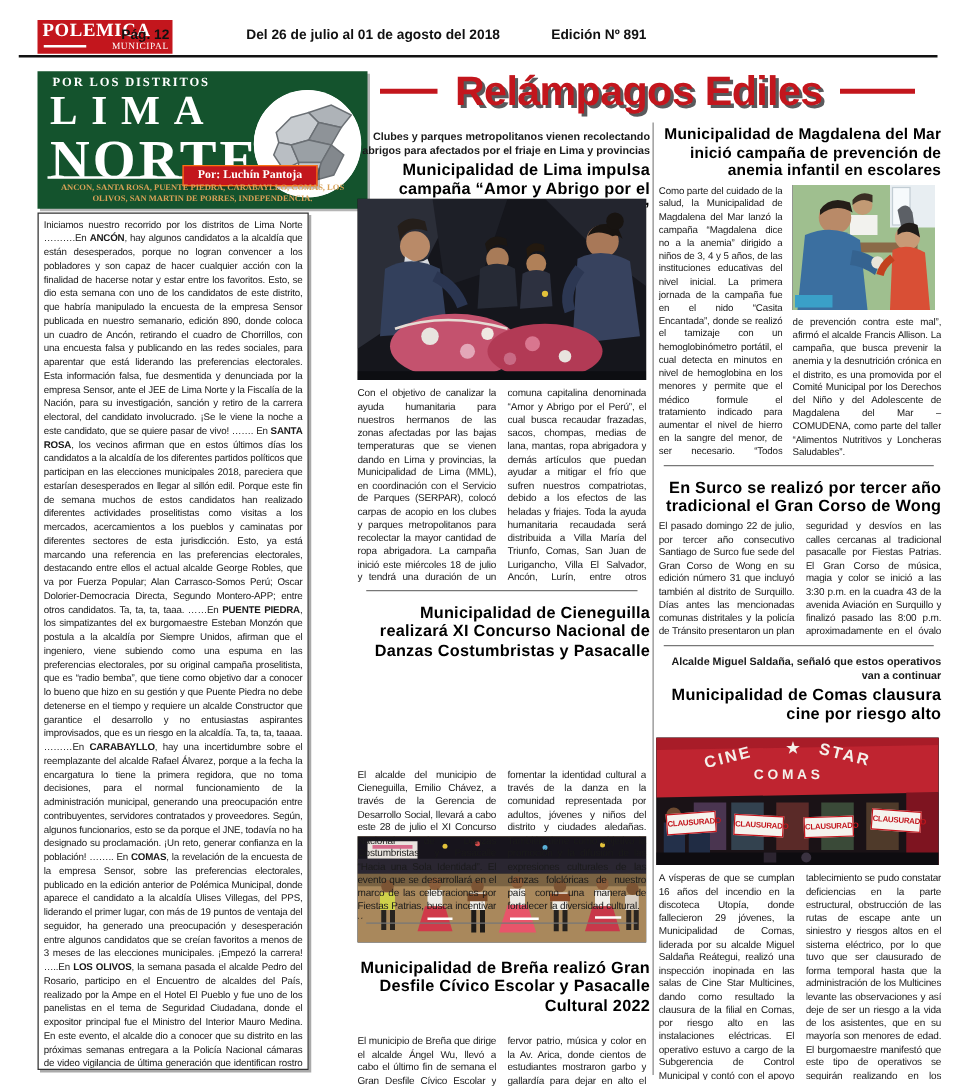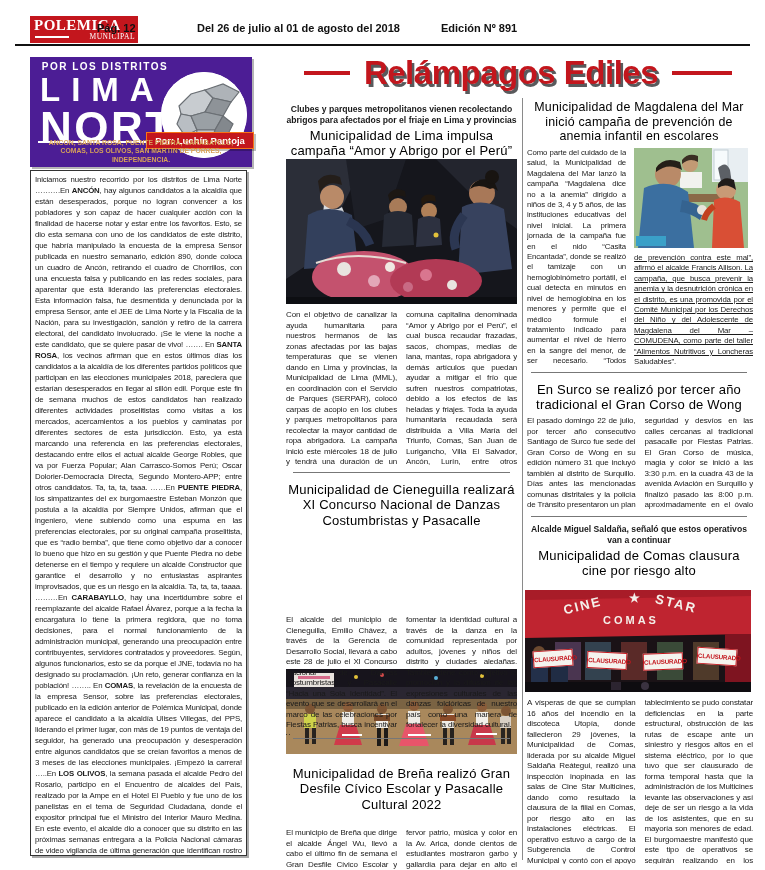--- a/index.html
+++ b/index.html
@@ -10,37 +10,37 @@
   .logo-l1{position:absolute;left:4px;top:1px;font-family:"Liberation Serif",serif;font-weight:bold;font-size:15px;letter-spacing:.5px;}
   .logo-l2{position:absolute;right:3px;top:16px;font-family:"Liberation Serif",serif;font-weight:normal;font-size:7.5px;letter-spacing:.5px;}
   .logo-rule{position:absolute;left:5px;top:20px;width:34px;height:2px;background:#fff;}
   .hdr-meta{top:22px;font-size:11px;font-weight:bold;color:#111;}
   .hdr-rule{left:15px;top:44px;width:735px;height:2px;background:#111;}
   
   .banner{left:283px;top:50px;width:470px;height:46px;display:flex;align-items:center;justify-content:center;gap:14px;}
   .banner-dash{height:4px;background:#c3161d;}
   .banner-title{font-size:33px;font-weight:bold;color:#c3161d;letter-spacing:-.5px;text-shadow:2.5px 2.5px 0 #595a5c;white-space:nowrap;}
   
-  .ln-box{left:30px;top:57px;width:222px;height:110px;background:#4c1d95;color:#fff;box-shadow:2px 2px 0 #b5b5b5;}
+  .ln-box{left:30px;top:57px;width:264px;height:110px;background:#14532d;color:#fff;box-shadow:2px 2px 0 #b5b5b5;font-family:Liberation Serif, serif;}
   .ln-kicker{position:absolute;left:0;top:4px;width:150px;text-align:center;font-size:10px;font-weight:bold;letter-spacing:1.5px;}
   .ln-lima{position:absolute;left:10px;top:16px;font-size:33px;font-weight:bold;letter-spacing:11px;line-height:1;}
   .ln-norte{position:absolute;left:10px;top:49px;font-size:44px;font-weight:bold;letter-spacing:2.5px;line-height:1;}
   .ln-circle{position:absolute;right:5px;top:15px;width:86px;height:86px;background:#fff;border-radius:50%;overflow:hidden;}
   .ln-rule{position:absolute;left:8px;top:84px;width:116px;height:2px;background:#fff;}
   .ln-byline{position:absolute;left:116px;top:75px;width:106px;height:15px;background:#c3161d;border:1px solid #f97316;font-size:9.5px;font-weight:bold;text-align:center;line-height:15px;box-shadow:2px 2px 0 rgba(0,0,0,.25);}
   .ln-districts{position:absolute;left:0;bottom:2px;width:100%;padding:0 10px;box-sizing:border-box;text-align:center;font-size:6.8px;font-weight:bold;color:#d8a258;line-height:1.3;}
   
   .ln-text{left:30px;top:170px;width:217px;height:686px;border:1px solid #333;box-shadow:2px 2px 0 #aaa;box-sizing:border-box;padding:3px 4px;font-size:7.8px;line-height:11px;letter-spacing:-.15px;text-align:justify;overflow:hidden;}
   .seg-b{font-weight:bold;}
   
   .colmid{left:283px;top:98px;width:237px;height:770px;}
   .colright{left:525px;top:96px;width:228px;height:772px;}
   .vdivider{left:522px;top:98px;width:1px;height:762px;background:#8a8a8a;}
-  .kicker{font-size:8.6px;font-weight:bold;text-align:center;line-height:1.25;}
-  .headline{font-size:13px;font-weight:normal;text-align:center;line-height:1.18;letter-spacing:.2px;color:#000;}
+  .kicker{font-size:8.6px;font-weight:bold;text-align:right;line-height:1.25;}
+  .headline{font-size:13px;font-weight:bold;text-align:right;line-height:1.18;letter-spacing:.2px;color:#000;}
   .headline.sm{font-size:12.4px;}
   .body2{display:flex;gap:9px;}
   .body2 .bc{flex:1;font-size:8px;line-height:10.5px;letter-spacing:-.15px;text-align:justify;overflow:hidden;}
   .sep{height:1px;background:#777;}
   .photo{position:relative;overflow:hidden;background:#222;}
   .photo svg{position:absolute;left:0;top:0;width:100%;height:100%;}
   
   .marq{position:absolute;color:#f4f0ea;font-weight:bold;}
   .sign{position:absolute;width:40px;height:17px;background:#f5f3ee;border:1px solid #c3161d;color:#c3161d;font-size:6.3px;font-weight:bold;text-align:center;line-height:16px;letter-spacing:-.2px;box-sizing:border-box;}
   
@@ -222,21 +222,21 @@
           <path d="M48,52 q14,2 22,10 l-4,10 q-12,-8 -20,-8 z" fill="#356390"></path>
           <circle cx="68" cy="62" r="5" fill="#e8e4da"></circle>
 
           <circle cx="92" cy="42" r="10" fill="#c89a76"></circle>
           <path d="M84,36 q6,-9 16,-4 l2,10 q-10,-8 -18,-2 z" fill="#201c1a"></path>
           <path d="M80,52 q12,-6 26,2 l4,46 -32,0 z" fill="#d94f35"></path>
           <path d="M80,58 q-8,6 -10,14" stroke="#c2411f" stroke-width="6" fill="none"></path>
           <rect x="2" y="88" width="30" height="10" fill="#3aa0c8"></rect>
         </svg>
       </div>
-      <div class="txt" style="height:112px;text-decoration:underline;">de prevención contra este mal”, afirmó el alcalde Francis Allison. La campaña, que busca prevenir la anemia y la desnutrición crónica en el distrito, es una promovida por el Comité Municipal por los Derechos del Niño y del Adolescente de Magdalena del Mar – COMUDENA, como parte del taller “Alimentos Nutritivos y Loncheras Saludables”.</div>
+      <div class="txt" style="height:112px;">de prevención contra este mal”, afirmó el alcalde Francis Allison. La campaña, que busca prevenir la anemia y la desnutrición crónica en el distrito, es una promovida por el Comité Municipal por los Derechos del Niño y del Adolescente de Magdalena del Mar – COMUDENA, como parte del taller “Alimentos Nutritivos y Loncheras Saludables”.</div>
     </div>
   </div>
   <div class="abs sep" style="left:6px;top:276px;width:216px;"></div>
   <div class="abs headline" style="left:0;top:286px;width:100%;">En Surco se realizó por tercer año tradicional el Gran Corso de Wong</div>
   <div class="abs body2" style="left:2px;top:320px;width:226px;height:96px;">
     <div class="bc">El pasado domingo 22 de julio, por tercer año consecutivo Santiago de Surco fue sede del Gran Corso de Wong en su edición número 31 que incluyó también al distrito de Surquillo. Días antes las mencionadas comunas distritales y la policía de Tránsito presentaron un plan de</div>
     <div class="bc">seguridad y desvíos en las calles cercanas al tradicional pasacalle por Fiestas Patrias. El Gran Corso de música, magia y color se inició a las 3:30 p.m. en la cuadra 43 de la avenida Aviación en Surquillo y finalizó pasado las 8:00 p.m. aproximadamente en el óvalo Higuereta en Surco.</div>
   </div>
   <div class="abs sep" style="left:6px;top:420px;width:216px;"></div>
   <div class="abs kicker" style="left:0;top:428px;width:100%;">Alcalde Miguel Saldaña, señaló que estos operativos van a continuar</div>

